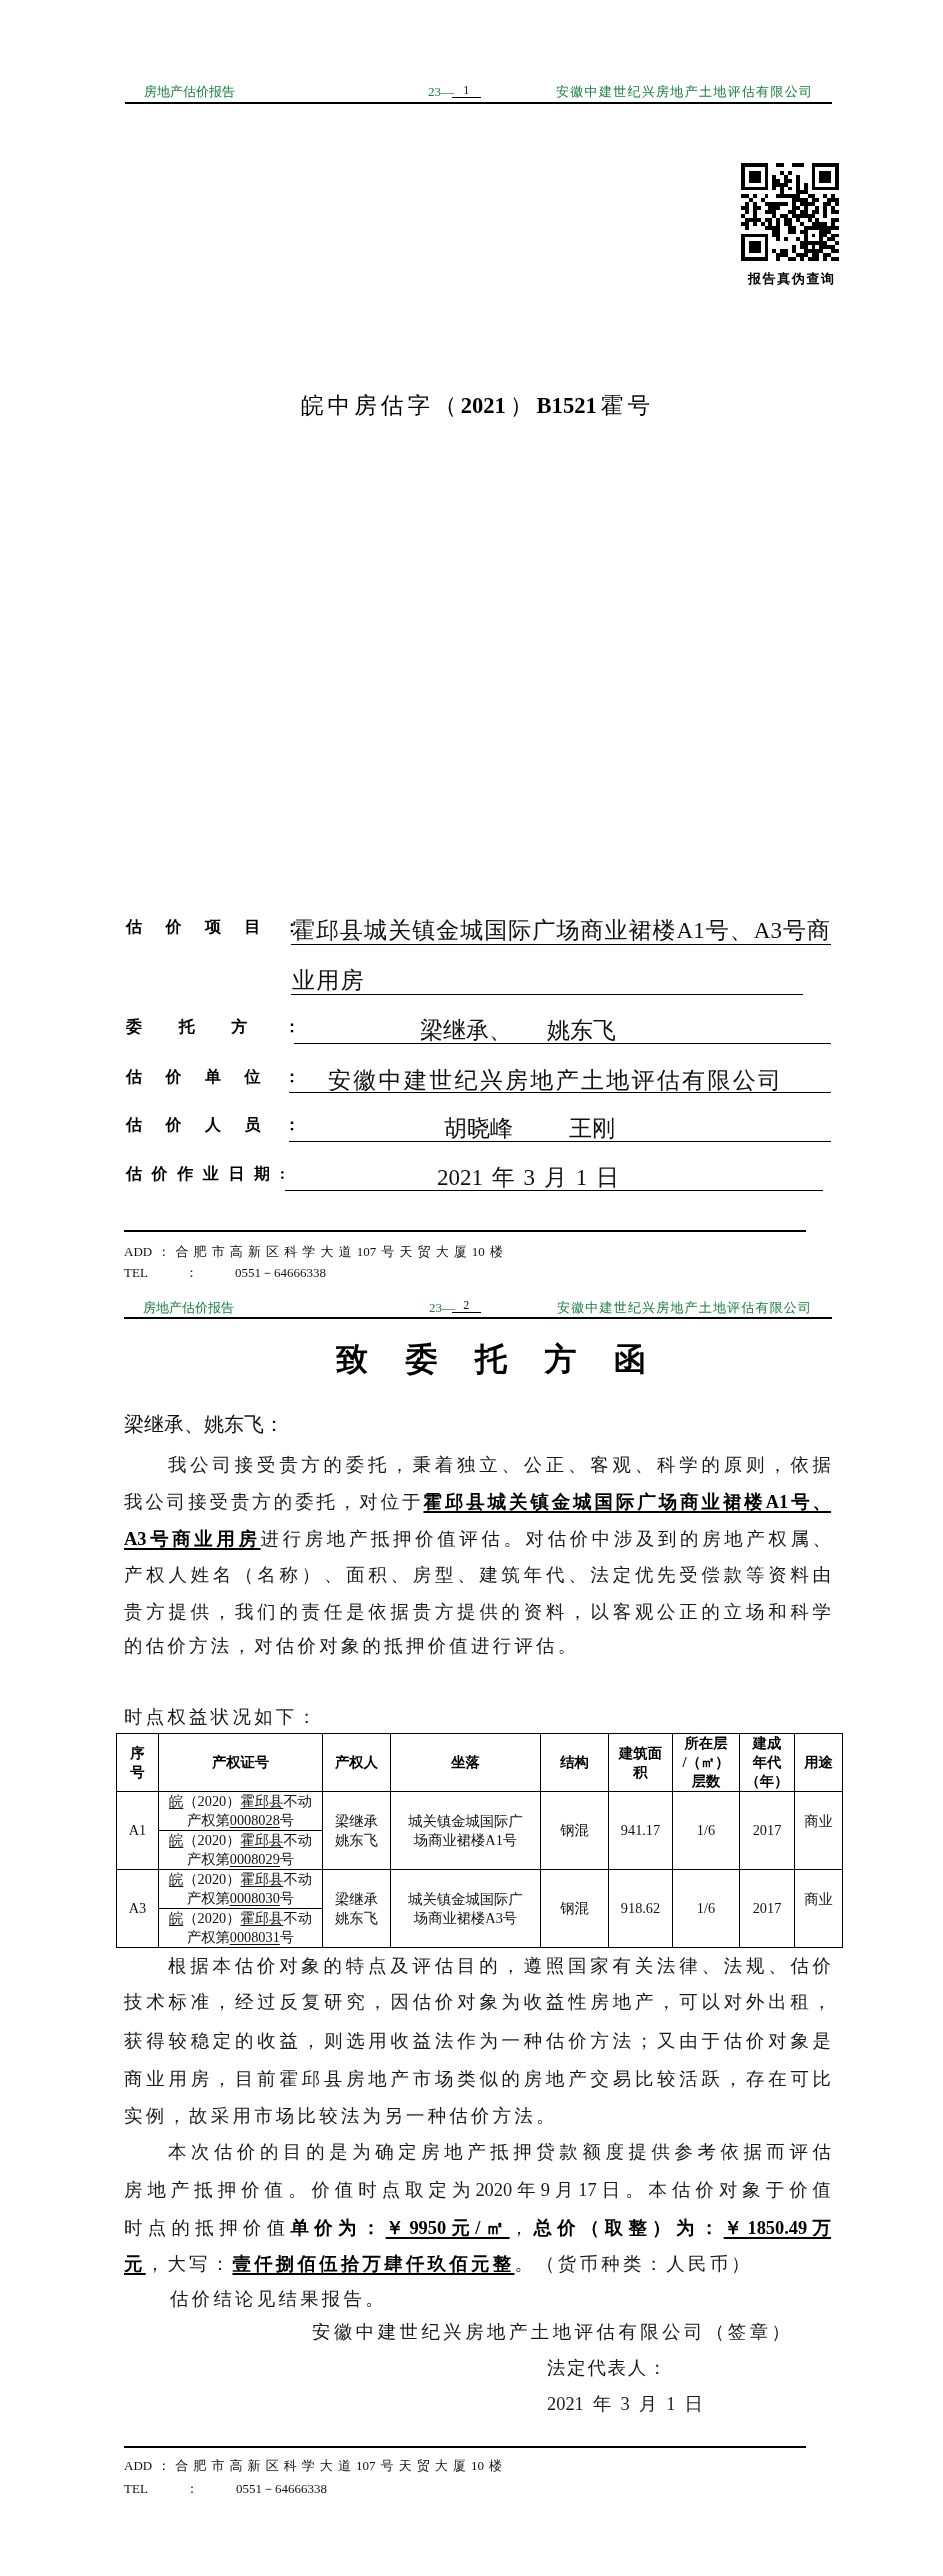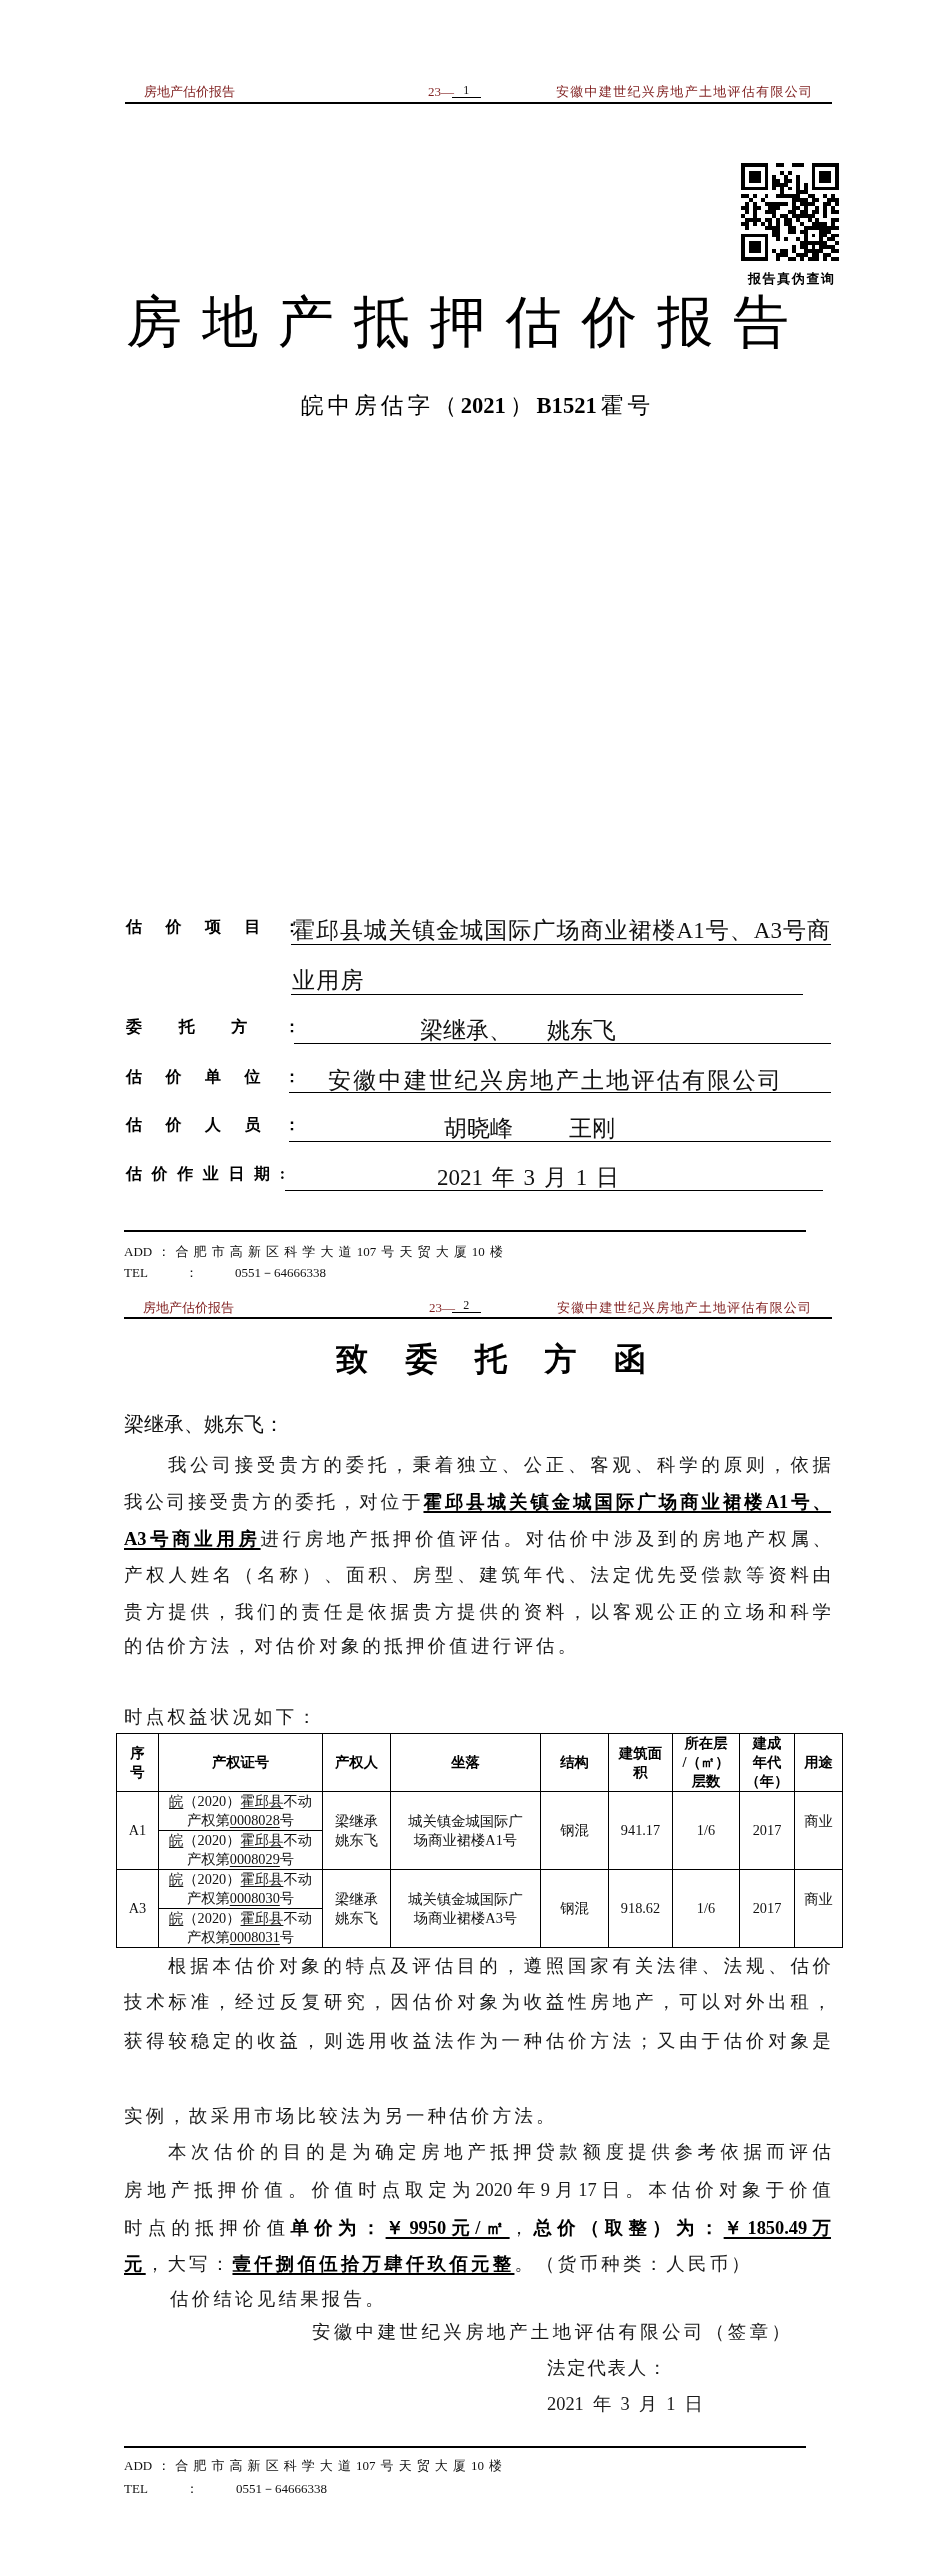--- a/index.html
+++ b/index.html
@@ -5,21 +5,21 @@
   html, body { margin: 0; padding: 0; background: #ffffff; }
   #page {
     position: relative; width: 943px; height: 2576px; overflow: hidden;
     background: #ffffff; color: #000000;
     font-family: "Liberation Serif", "DejaVu Serif", serif;
   }
   .a { position: absolute; line-height: 1; }
   .nw { white-space: nowrap; }
   .j { text-align: justify; text-align-last: justify; }
   .rule { position: absolute; background: #000000; }
-  .hdr { font-size: 13px; color: #7f1d1d; }
+  .hdr { font-size: 13px; color: #15803d; }
   .pgnum {
     position: absolute; width: 28.5px; height: 13px; border-bottom: 1.2px solid #000000;
     text-align: center; font-size: 12px; line-height: 12px; color: #111111;
   }
   .qr { position: absolute; left: 741px; top: 163px; width: 98px; height: 98px; }
   .qrcap { font-size: 13px; font-weight: bold; }
   .title1 { font-size: 56px; }
   .rptno { font-size: 22.6px; font-family: Liberation Serif, serif; }
   .rptno .bd { font-weight: bold; }
   .lbl { font-size: 16px; font-weight: bold; }
@@ -386,21 +386,20 @@
       <rect x="15" y="24" width="1" height="1" fill="#000"></rect>
       <rect x="17" y="24" width="1" height="1" fill="#000"></rect>
       <rect x="18" y="24" width="1" height="1" fill="#000"></rect>
       <rect x="19" y="24" width="1" height="1" fill="#000"></rect>
       <rect x="21" y="24" width="1" height="1" fill="#000"></rect>
       <rect x="23" y="24" width="1" height="1" fill="#000"></rect>
       <rect x="24" y="24" width="1" height="1" fill="#000"></rect>
     </svg>
   <div class="a j qrcap" style="left:748px;top:272px;width:86px;">报告真伪查询</div>
 
-  <div class="a title1 j" style="left:126px;top:294px;width:663px;">房地产抵押估价报告</div>
 
   <div class="a rptno j" style="left:301px;top:395px;width:349px;"><span>皖中房估字（</span><span class="bd">2021</span><span>）</span><span class="bd">B1521</span><span>霍号</span></div>
 
   <div class="a lbl j" style="left:126px;top:919px;width:174px;">估价项目：</div>
   <div class="a val j" style="left:292px;top:919px;width:538px;">霍邱县城关镇金城国际广场商业裙楼A1号、A3号商</div>
   <div class="uline" style="left:291px;top:944px;width:540px;"></div>
   <div class="a val nw" style="left:292px;top:969px;letter-spacing:1.2px;">业用房</div>
   <div class="uline" style="left:291px;top:994px;width:512px;"></div>
 
   <div class="a lbl j" style="left:126px;top:1019px;width:174px;">委托方：</div>
@@ -526,20 +525,21 @@
     </tr>
     <tr class="s4">
       <td class="cert"><span class="cu">皖</span><span>（2020）</span><span class="cu">霍邱县</span><span>不动产权第</span><span class="cu">0008031</span><span>号</span></td>
     </tr>
   </tbody>
     </table>
 
   <div class="a bl j" style="left:168px;top:1957px;width:663px;"><span>根据本估价对象的特点及评估目的，遵照国家有关法律、法规、估价</span></div>
   <div class="a bl j" style="left:124px;top:1993px;width:707px;"><span>技术标准，经过反复研究，因估价对象为收益性房地产，可以对外出租，</span></div>
   <div class="a bl j" style="left:124px;top:2032px;width:707px;"><span>获得较稳定的收益，则选用收益法作为一种估价方法；又由于估价对象是</span></div>
+  <div class="a bl j" style="left:124px;top:2070px;width:707px;"><span>商业用房，目前霍邱县房地产市场类似的房地产交易比较活跃，存在可比</span></div>
   <div class="a bl last" style="left:124px;top:2107px;"><span>实例，故采用市场比较法为另一种估价方法。</span></div>
 
   <div class="a bl j" style="left:168px;top:2143px;width:663px;"><span>本次估价的目的是为确定房地产抵押贷款额度提供参考依据而评估</span></div>
   <div class="a bl j" style="left:124px;top:2181px;width:707px;"><span>房地产抵押价值。价值时点取定为2020年9月17日。本估价对象于价值</span></div>
   <div class="a bl j" style="left:124px;top:2219px;width:707px;"><span>时点的抵押价值</span><span class="em-b">单价为：</span><span class="em-b em-u">￥9950元/㎡</span><span>，</span><span class="em-b">总价（取整）为：</span><span class="em-b em-u">￥1850.49万</span></div>
   <div class="a bl last" style="left:124px;top:2255px;"><span class="em-b em-u">元</span><span>，大写：</span><span class="em-b em-u">壹仟捌佰伍拾万肆仟玖佰元整</span><span>。（货币种类：人民币）</span></div>
 
   <div class="a bl last" style="left:170px;top:2290px;"><span>估价结论见结果报告。</span></div>
 
   <div class="a bl j" style="left:312px;top:2323px;width:478px;">安徽中建世纪兴房地产土地评估有限公司（签章）</div>

